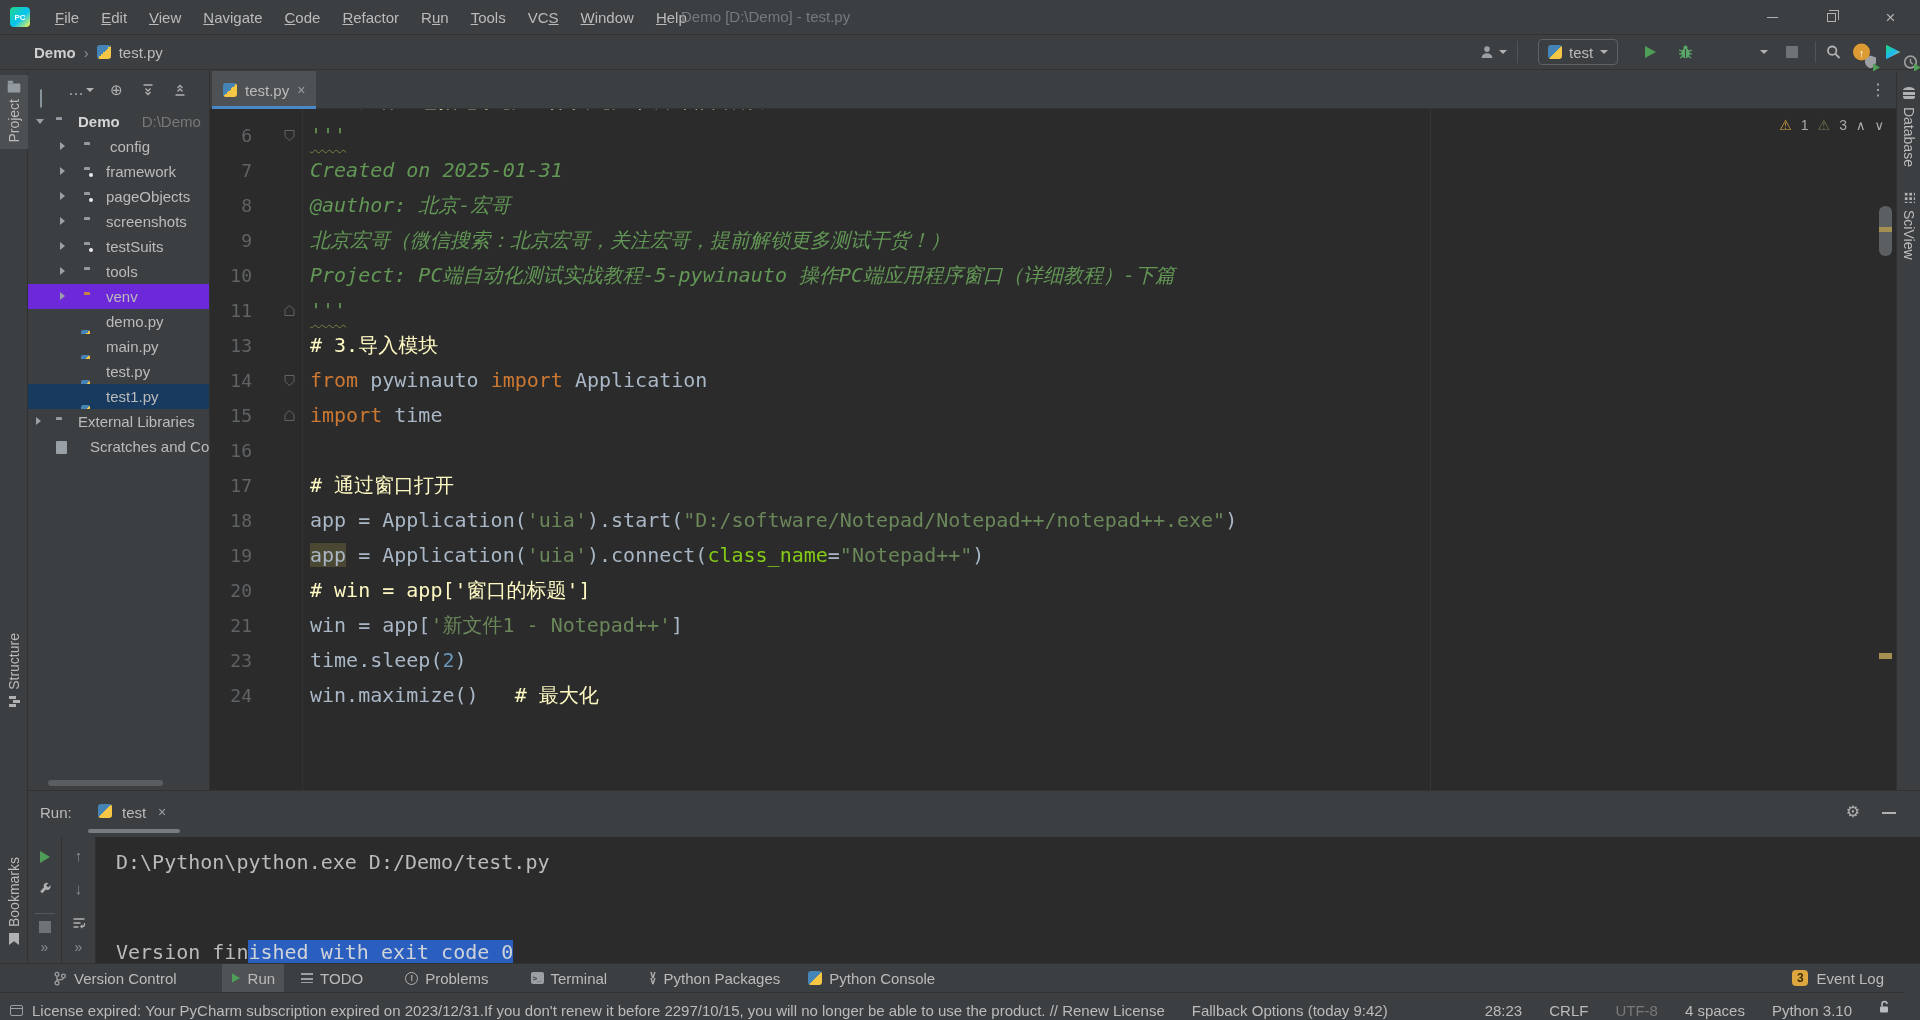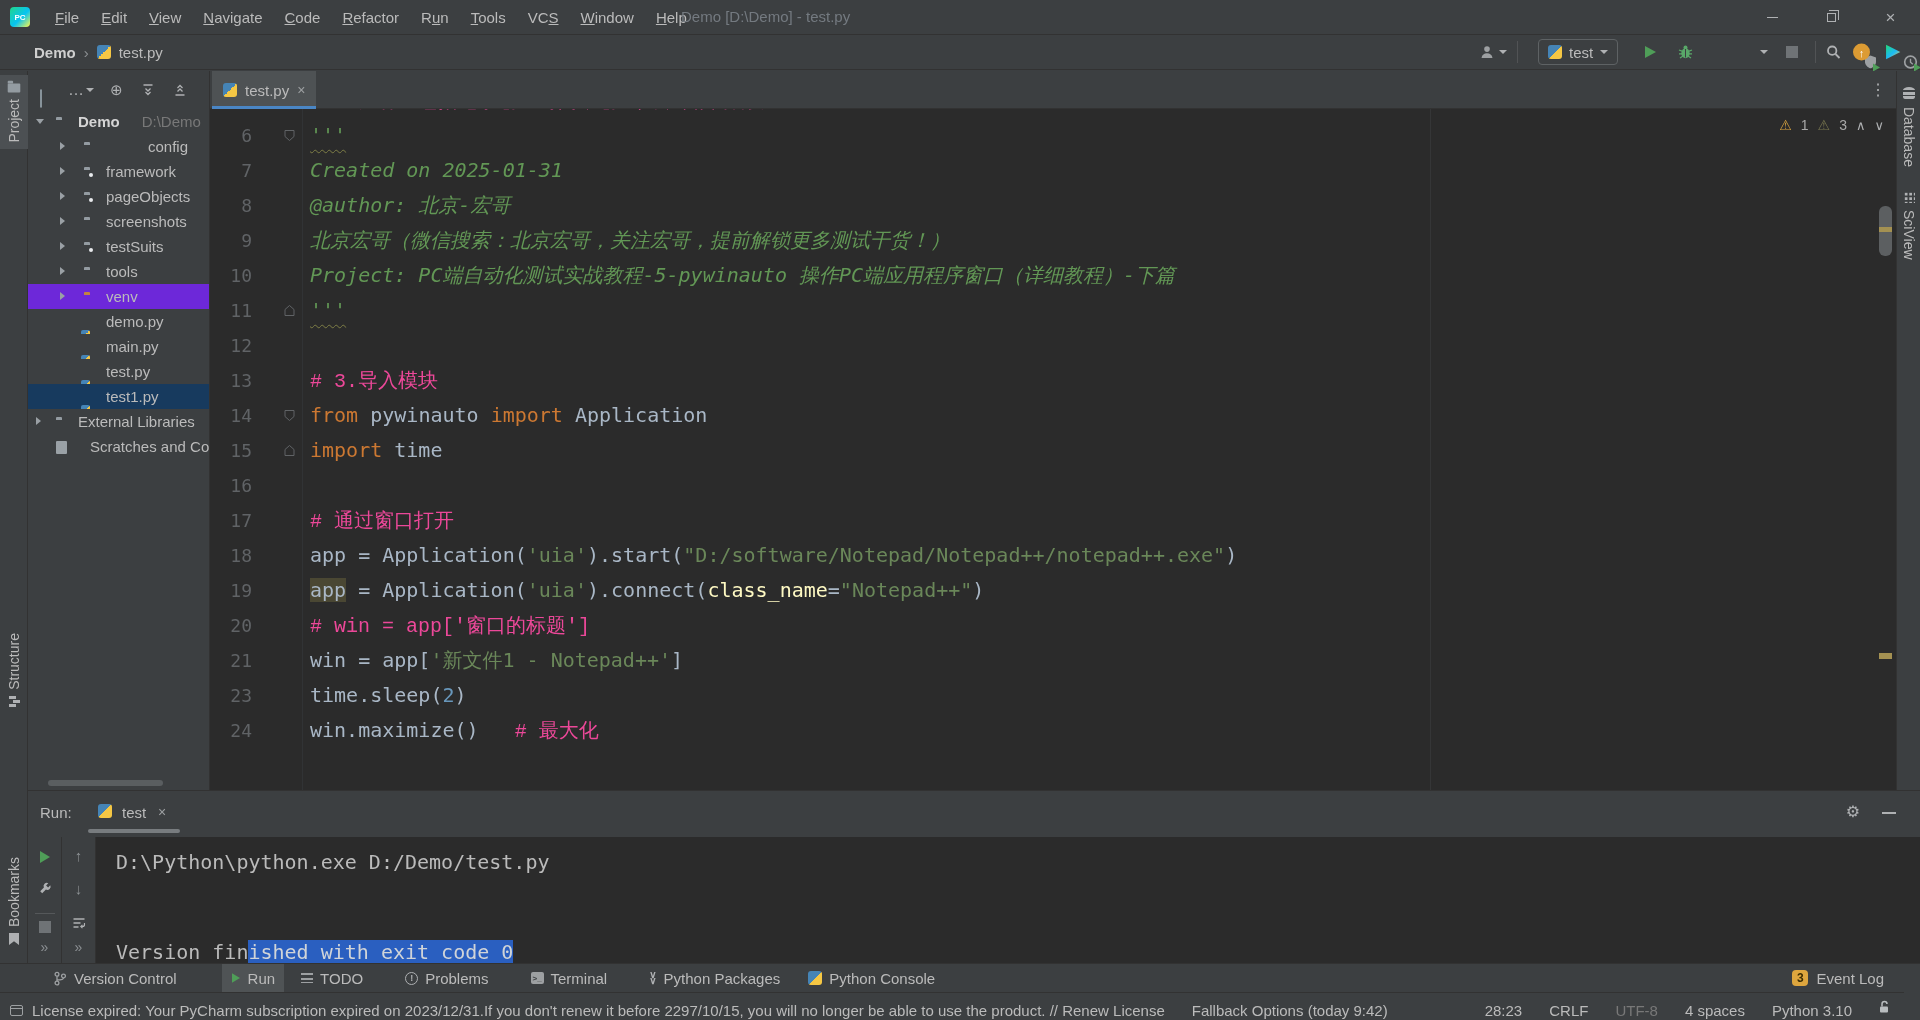--- a/index.html
+++ b/index.html
@@ -82,27 +82,27 @@
   .etab::after { content:''; position:absolute; left:0; right:0; bottom:0; height:3px; background:#4a86c5; }
   .tabx { color:#9da0a2; font-size:14px; }
   .kebab { position:absolute; right:10px; top:9px; color:#afb1b3; font-size:16px; }
   .codewrap { position:absolute; top:38px; left:0; right:0; bottom:0; overflow:hidden; }
   .gutterline { position:absolute; left:92px; top:0; bottom:0; width:1px; background:#313335; }
   .guide { position:absolute; left:1220px; top:0; bottom:0; width:1px; background:#353637; }
   .codeblock { margin-top:-26px; position:relative; }
   .code-line { height:35px; line-height:35px; position:relative; font-family:"DejaVu Sans Mono","Liberation Mono",monospace; font-size:20px; white-space:pre; color:#a9b7c6; padding-left:100px; }
   .ln { position:absolute; left:0; top:0; width:42px; text-align:right; color:#606366; font-size:18px; }
   .fold { position:absolute; left:74px; top:11px; width:20px; }
-  .tk-c  { color:#ec4899;font-family:Liberation Mono, monospace; }
+  .tk-c  { color:#fef9c3; }
   .tk-k  { color:#cc7832; }
   .tk-s  { color:#6a8759; }
   .tk-ds { color:#629755; font-style:italic; }
   .tk-q  { color:#629755; text-decoration:underline wavy #7d7d45; text-decoration-thickness:1px; text-underline-offset:7px; }
   .tk-n  { color:#6897bb; }
-  .tk-p  { color:#fef9c3; }
+  .tk-p  { color:#84cc16; }
   .tk-h  { background:#4a4733; }
   .inspect { position:absolute; top:46px; right:12px; display:flex; align-items:center; gap:9px; font-size:14px; color:#a8a8a8; }
   .w1 { color:#d9a43f; font-size:14px; }
   .w3 { color:#7b7950; font-size:14px; }
   .updown { color:#afb1b3; font-size:13px; }
   .vthumb { position:absolute; right:4px; top:135px; width:13px; height:50px; background:#5c5f61; border-radius:6px; }
   .vmark1 { position:absolute; right:4px; top:156px; width:13px; height:5px; background:#a49152; }
   .vmark2 { position:absolute; right:4px; top:582px; width:13px; height:6px; background:#a49152; }
 
   
@@ -283,21 +283,21 @@
       </span>
       <span class="ph" style="left:146px" data-interactable="true">
         <svg width="12" height="13" viewBox="0 0 12 13">
             <path d="M1.5 11.5h9" stroke="#afb1b3" stroke-width="1.4"></path>
             <path d="M3.5 8L6 5.5 8.5 8M3.5 4.5L6 2 8.5 4.5" fill="none" stroke="#afb1b3" stroke-width="1.3"></path>
           </svg>
       </span>
     </div>
     <div class="tree" id="tree" data-interactable="false">
         <div class="trow" data-interactable="true"><span class="arr tri-d" data-interactable="true" style="left: 8px;"></span><span class="ticon i-folder" data-interactable="false" style="left: 28px;"></span><span class="tlabel bold" data-interactable="false" style="margin-left: 50px; display: inline-block;">Demo</span><span class="tpath" data-interactable="false">D:\Demo</span></div>
-        <div class="trow" data-interactable="true"><span class="arr tri-r" data-interactable="true" style="left: 32px;"></span><span class="ticon i-folder" data-interactable="false" style="left: 56px;"></span><span class="tlabel" data-interactable="false" style="margin-left: 120px; display: inline-block;">config</span></div>
+        <div class="trow" data-interactable="true"><span class="arr tri-r" data-interactable="true" style="left: 32px;"></span><span class="ticon i-folder" data-interactable="false" style="left: 56px;"></span><span class="tlabel" data-interactable="false" style="margin-left: 82px; display: inline-block;">config</span></div>
         <div class="trow" data-interactable="true"><span class="arr tri-r" data-interactable="true" style="left: 32px;"></span><span class="ticon i-folder i-pkg" data-interactable="false" style="left: 56px;"></span><span class="tlabel" data-interactable="false" style="margin-left: 78px; display: inline-block;">framework</span></div>
         <div class="trow" data-interactable="true"><span class="arr tri-r" data-interactable="true" style="left: 32px;"></span><span class="ticon i-folder i-pkg" data-interactable="false" style="left: 56px;"></span><span class="tlabel" data-interactable="false" style="margin-left: 78px; display: inline-block;">pageObjects</span></div>
         <div class="trow" data-interactable="true"><span class="arr tri-r" data-interactable="true" style="left: 32px;"></span><span class="ticon i-folder" data-interactable="false" style="left: 56px;"></span><span class="tlabel" data-interactable="false" style="margin-left: 78px; display: inline-block;">screenshots</span></div>
         <div class="trow" data-interactable="true"><span class="arr tri-r" data-interactable="true" style="left: 32px;"></span><span class="ticon i-folder i-pkg" data-interactable="false" style="left: 56px;"></span><span class="tlabel" data-interactable="false" style="margin-left: 78px; display: inline-block;">testSuits</span></div>
         <div class="trow" data-interactable="true"><span class="arr tri-r" data-interactable="true" style="left: 32px;"></span><span class="ticon i-folder" data-interactable="false" style="left: 56px;"></span><span class="tlabel" data-interactable="false" style="margin-left: 78px; display: inline-block;">tools</span></div>
         <div class="trow venv" data-interactable="true"><span class="arr tri-r" data-interactable="true" style="left: 32px;"></span><span class="ticon i-folder i-venv" data-interactable="false" style="left: 56px;"></span><span class="tlabel" data-interactable="false" style="margin-left: 78px; display: inline-block;">venv</span></div>
         <div class="trow" data-interactable="true"><span class="ticon i-py" data-interactable="false" style="left: 56px;"></span><span class="tlabel" data-interactable="false" style="margin-left: 78px; display: inline-block;">demo.py</span></div>
         <div class="trow" data-interactable="true"><span class="ticon i-py" data-interactable="false" style="left: 56px;"></span><span class="tlabel" data-interactable="false" style="margin-left: 78px; display: inline-block;">main.py</span></div>
         <div class="trow" data-interactable="true"><span class="ticon i-py" data-interactable="false" style="left: 56px;"></span><span class="tlabel" data-interactable="false" style="margin-left: 78px; display: inline-block;">test.py</span></div>
         <div class="trow sel" data-interactable="true"><span class="ticon i-py" data-interactable="false" style="left: 56px;"></span><span class="tlabel" data-interactable="false" style="margin-left: 78px; display: inline-block;">test1.py</span></div>
@@ -324,21 +324,20 @@
           <div class="code-line" data-interactable="true"><span class="ln" data-interactable="false">6</span><span class="fold" data-interactable="true"><svg width="11" height="13" viewBox="0 0 11 13">
                 <path d="M1 1.5h9v6L5.5 11.5 1 7.5z" fill="none" stroke="#606366"></path>
               </svg></span><span data-interactable="false"><span class="tk-q">'''</span></span></div>
           <div class="code-line" data-interactable="true"><span class="ln" data-interactable="false">7</span><span data-interactable="false"><span class="tk-ds">Created on 2025-01-31</span></span></div>
           <div class="code-line" data-interactable="true"><span class="ln" data-interactable="false">8</span><span data-interactable="false"><span class="tk-ds">@author: 北京-宏哥</span></span></div>
           <div class="code-line" data-interactable="true"><span class="ln" data-interactable="false">9</span><span data-interactable="false"><span class="tk-ds">北京宏哥（微信搜索：北京宏哥，关注宏哥，提前解锁更多测试干货！）</span></span></div>
           <div class="code-line" data-interactable="true"><span class="ln" data-interactable="false">10</span><span data-interactable="false"><span class="tk-ds">Project: PC端自动化测试实战教程-5-pywinauto 操作PC端应用程序窗口（详细教程）-下篇</span></span></div>
           <div class="code-line" data-interactable="true"><span class="ln" data-interactable="false">11</span><span class="fold" data-interactable="true"><svg width="11" height="13" viewBox="0 0 11 13">
                 <path d="M1 11.5h9v-6L5.5 1.5 1 5.5z" fill="none" stroke="#606366"></path>
               </svg></span><span data-interactable="false"><span class="tk-q">'''</span></span></div>
-          <div class="code-line" data-interactable="true"><span class="ln" data-interactable="false">12</span><span data-interactable="false"></span></div>
           <div class="code-line" data-interactable="true"><span class="ln" data-interactable="false">13</span><span data-interactable="false"><span class="tk-c"># 3.导入模块</span></span></div>
           <div class="code-line" data-interactable="true"><span class="ln" data-interactable="false">14</span><span class="fold" data-interactable="true"><svg width="11" height="13" viewBox="0 0 11 13">
                 <path d="M1 1.5h9v6L5.5 11.5 1 7.5z" fill="none" stroke="#606366"></path>
               </svg></span><span data-interactable="false"><span class="tk-k">from</span><span class="tk-d"> pywinauto </span><span class="tk-k">import</span><span class="tk-d"> Application</span></span></div>
           <div class="code-line" data-interactable="true"><span class="ln" data-interactable="false">15</span><span class="fold" data-interactable="true"><svg width="11" height="13" viewBox="0 0 11 13">
                 <path d="M1 11.5h9v-6L5.5 1.5 1 5.5z" fill="none" stroke="#606366"></path>
               </svg></span><span data-interactable="false"><span class="tk-k">import</span><span class="tk-d"> time</span></span></div>
           <div class="code-line" data-interactable="true"><span class="ln" data-interactable="false">16</span><span data-interactable="false"></span></div>
           <div class="code-line" data-interactable="true"><span class="ln" data-interactable="false">17</span><span data-interactable="false"><span class="tk-c"># 通过窗口打开</span></span></div>
           <div class="code-line" data-interactable="true"><span class="ln" data-interactable="false">18</span><span data-interactable="false"><span class="tk-d">app = Application(</span><span class="tk-s">'uia'</span><span class="tk-d">).start(</span><span class="tk-s">"D:/software/Notepad/Notepad++/notepad++.exe"</span><span class="tk-d">)</span></span></div>

